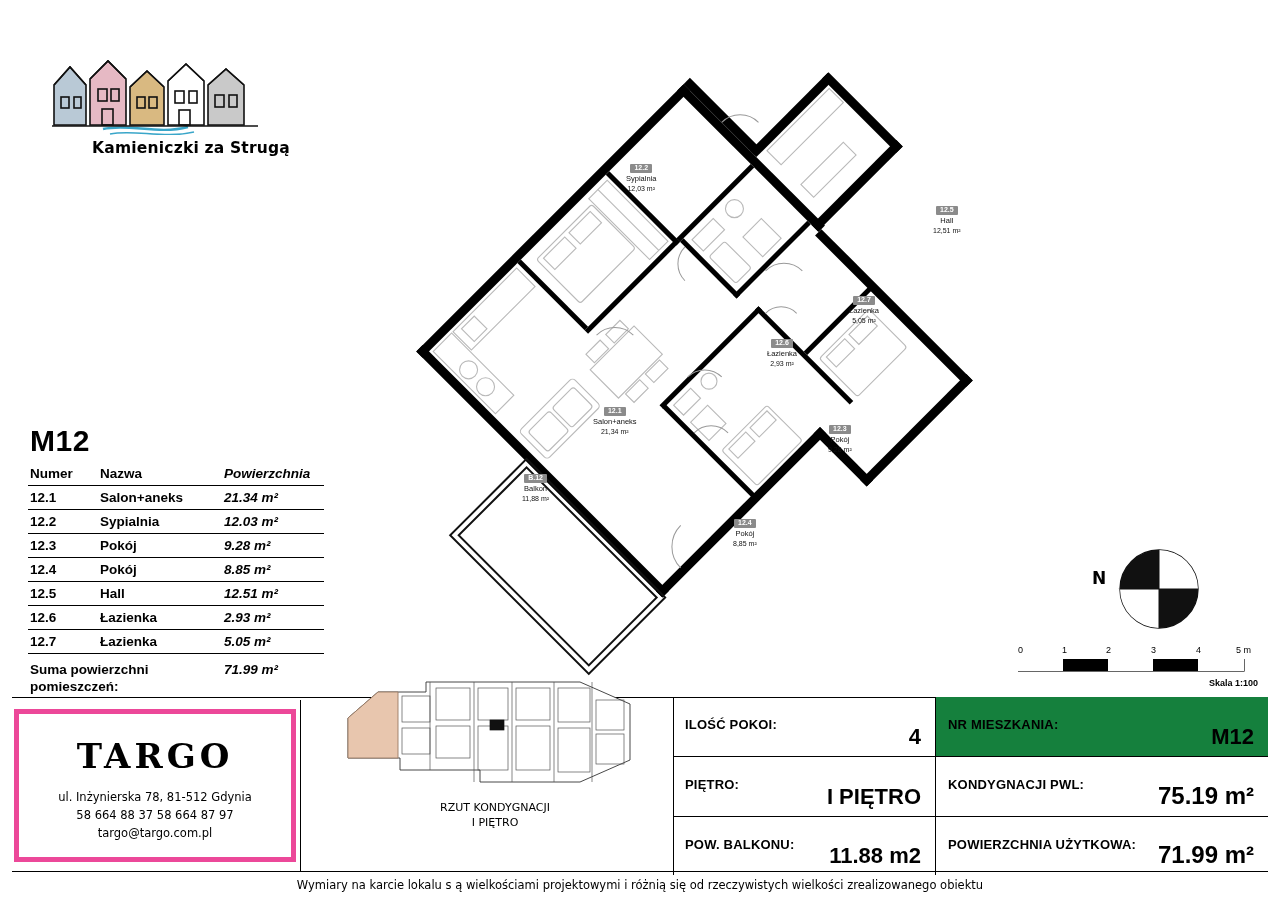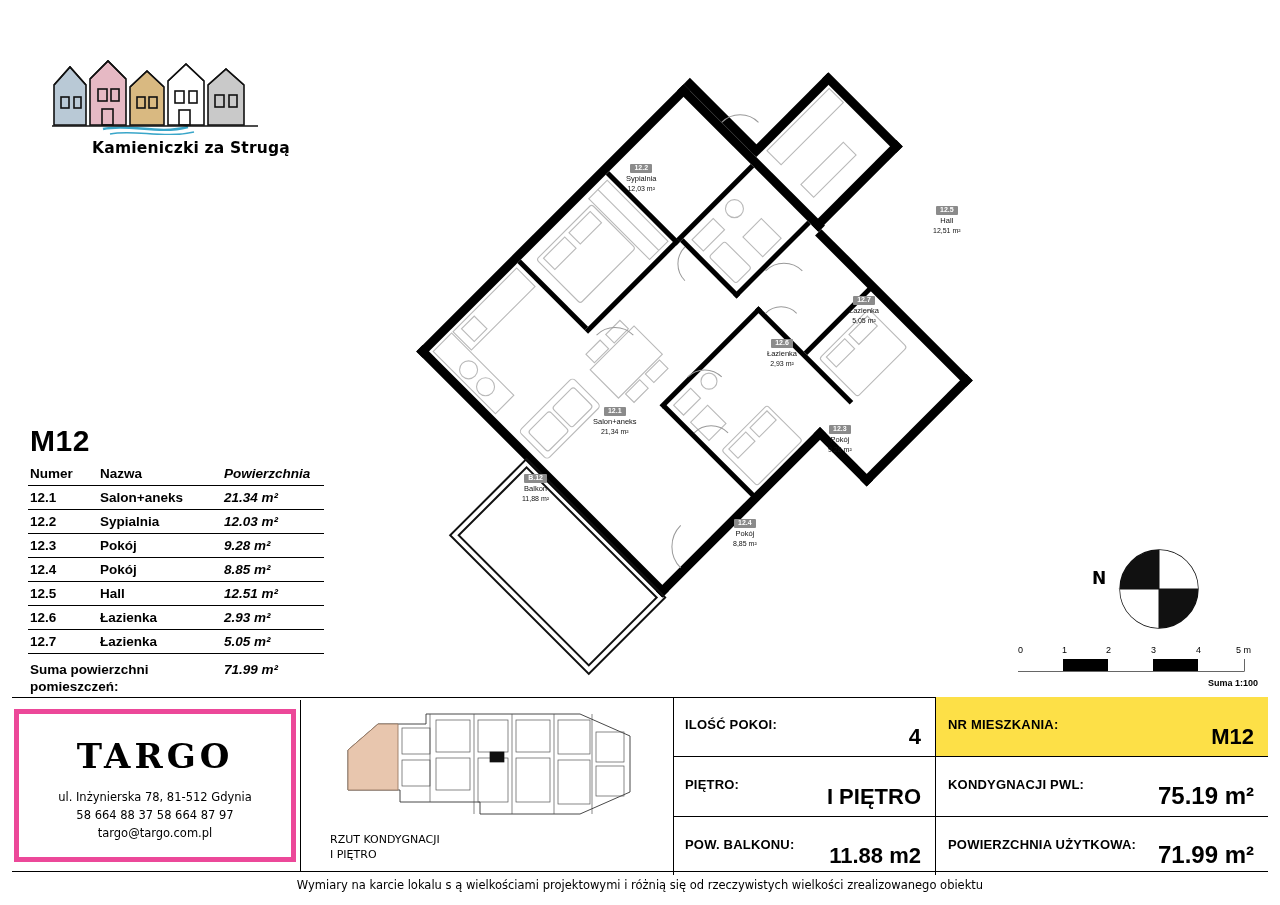--- a/index.html
+++ b/index.html
@@ -185,23 +185,24 @@
     font-family: "DejaVu Sans", sans-serif;
   }
   .vline {
     position: absolute;
     background: #000;
     width: 1px;
   }
   .key-plan {
     position: absolute;
     left: 330px;
-    top: 706px;
+    top: 674px;
     width: 330px;
     height: 150px;
+    text-align: center;
   }
   .key-plan-caption {
     position: absolute;
     left: 0;
     top: 127px;
     width: 330px;
     font-size: 11px;
     line-height: 1.35;
     font-family: "DejaVu Sans", sans-serif;
   }
@@ -227,21 +228,21 @@
     letter-spacing: 0.2px;
   }
   .info-value {
     position: absolute;
     right: 14px;
     bottom: 6px;
     font-size: 22px;
     font-weight: bold;
   }
   .info-value.big { font-size: 24px; }
-  .hl { background: #fde047; }
+  .hl { background: #15803d; }
   .info-sep-h { position: absolute; background: #000; height: 1px; }
   .info-sep-v { position: absolute; background: #000; width: 1px; }
 
   .footnote {
     position: absolute;
     left: 0;
     top: 878px;
     width: 1280px;
     text-align: center;
     font-size: 11.5px;
@@ -533,21 +534,21 @@
       <span style="left:218px;">5 m</span>
     </div>
     <svg width="235" height="16" viewBox="0 0 235 16" style="position:absolute;left:0;top:14px;">
       <rect x="0" y="0" width="226" height="12" fill="#fff" stroke="#000" stroke-width="1.2"></rect>
       <rect x="0" y="0" width="45" height="12" fill="#fff"></rect>
       <rect x="45" y="0" width="45" height="12" fill="#000"></rect>
       <rect x="90" y="0" width="45" height="12" fill="#fff"></rect>
       <rect x="135" y="0" width="45" height="12" fill="#000"></rect>
       <rect x="180" y="0" width="46" height="12" fill="#fff"></rect>
     </svg>
-    <div class="scale-label">Suma 1:100</div>
+    <div class="scale-label">Skala 1:100</div>
   </div>
 
   <div class="hr-main"></div>
 
   <div class="targo-box">
     <div class="targo-logo">TARGO</div>
     <div class="targo-addr">
       <span>ul. Inżynierska 78, 81-512 Gdynia</span><br>
       <span>58 664 88 37      58 664 87 97</span><br>
       <span>targo@targo.com.pl</span>

